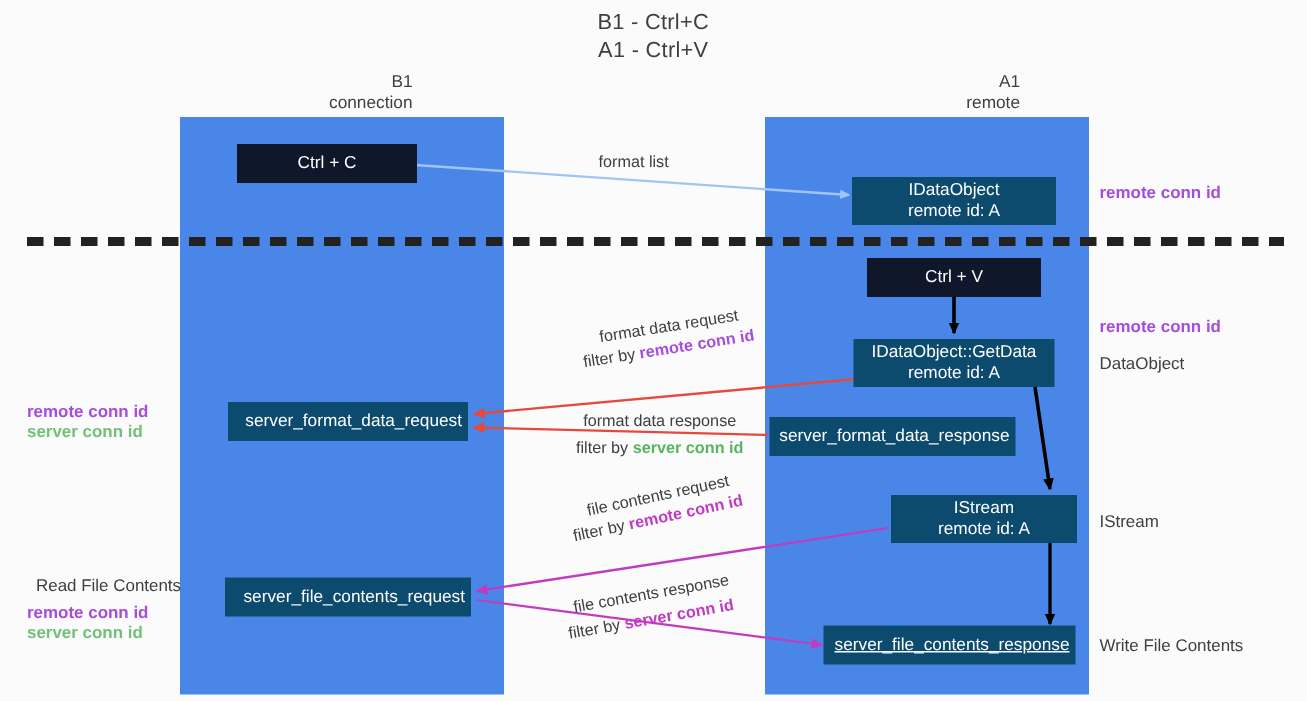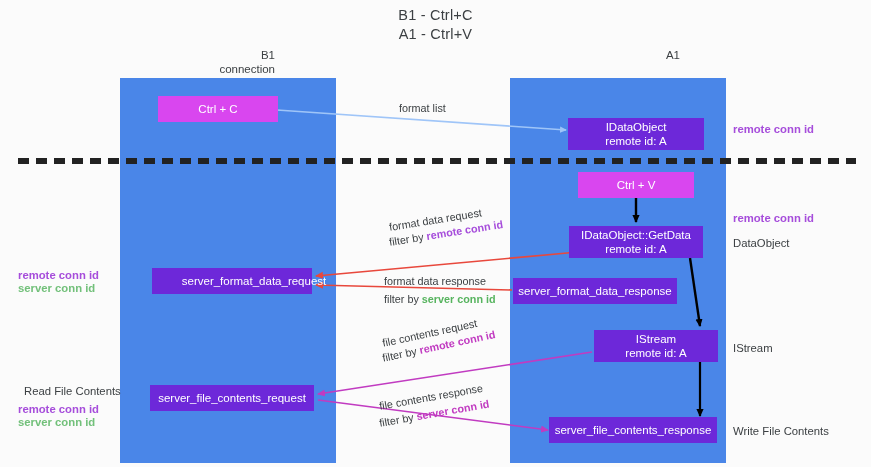--- a/index.html
+++ b/index.html
@@ -4,21 +4,21 @@
 <style>
   html,body{margin:0;padding:0;}
   body{
     width:871px;height:467px;
     background:#fbfbfb;
     font-family:"Liberation Sans", sans-serif;
     overflow:hidden;
     position:relative;
   }
   #stage{position:relative;width:778px;height:467px;}
-  .abs{position:absolute;}
+  .abs{position:absolute;text-align:center;}
 
   
   .title{
     left:0;top:6px;width:871px;text-align:center;
     font-size:14.5px;color:#3c4043;line-height:19px;
     letter-spacing:.2px;
   }
 
   
   .colhead{
@@ -27,22 +27,22 @@
 
   
   .lane{background:#4a86e8;}
 
   
   .node{
     display:flex;align-items:center;justify-content:center;
     text-align:center;color:#ffffff;font-size:11.5px;line-height:14px;
     box-sizing:border-box;padding:2px 4px;
   }
-  .node.green{background:#d946ef;text-align:center;}
-  .node.orange{background:#6d28d9;}
+  .node.green{background:#0f172a;text-align:center;}
+  .node.orange{background:#0c4a6e;justify-content:flex-end;}
 
   
   .lbl{font-size:11.3px;color:#3c4043;line-height:15px;white-space:nowrap;}
   .lbl.purple{color:#a64ddb;font-weight:bold;}
   .lbl.green{color:#72c07a;font-weight:bold;}
 
   .edgelbl{font-size:10.8px;color:#3c4043;line-height:14px;white-space:nowrap;}
   .edgelbl .hl-purple{color:#a64ddb;font-weight:bold;}
   .edgelbl .hl-green{color:#57b45f;font-weight:bold;}
   .edgelbl .hl-magenta{color:#c13bc1;font-weight:bold;}
@@ -63,20 +63,21 @@
     <div>A1 - Ctrl+V</div>
   </div>
 
   <div class="abs colhead" style="left:155px;top:48px;width:120px;">
     <div>B1</div>
     <div>connection</div>
   </div>
 
   <div class="abs colhead" style="left:560px;top:48px;width:120px;">
     <div>A1</div>
+    <div>remote</div>
   </div>
 
   <div class="abs lane" style="left:120px;top:78px;width:216px;height:385px;"></div>
   <div class="abs lane" style="left:510px;top:78px;width:216px;height:385px;"></div>
 
   <svg class="overlay">
     <defs>
       <marker id="ah-blue" markerWidth="7" markerHeight="7" refX="6" refY="3.2" orient="auto" markerUnits="userSpaceOnUse">
         <path d="M0,0 L7,3.2 L0,6.4 z" fill="#9fc5f8"></path>
       </marker>
@@ -138,21 +139,21 @@
 
   <div class="abs node orange" style="left:594px;top:330px;width:124px;height:32px;flex-direction:column;">
     <span>IStream</span>
     <span>remote id: A</span>
   </div>
 
   <div class="abs node orange" style="left:150px;top:385px;width:164px;height:26px;">
     <span>server_file_contents_request</span>
   </div>
 
-  <div class="abs node orange" style="left:549px;top:417px;width:168px;height:26px;">
+  <div class="abs node orange" style="left:549px;top:417px;width:168px;height:26px;text-decoration:underline;">
     <span>server_file_contents_response</span>
   </div>
 
   <div class="abs edgelbl" style="left:399px;top:101px;">format list</div>
 
   <div class="abs" style="left:388px;top:220px;">
     <div class="edgelbl rot-a">format data request</div>
     <div class="edgelbl rot-a" style="margin-top:1px;">
       <span>filter by </span><span class="hl-purple">remote conn id</span>
     </div>

